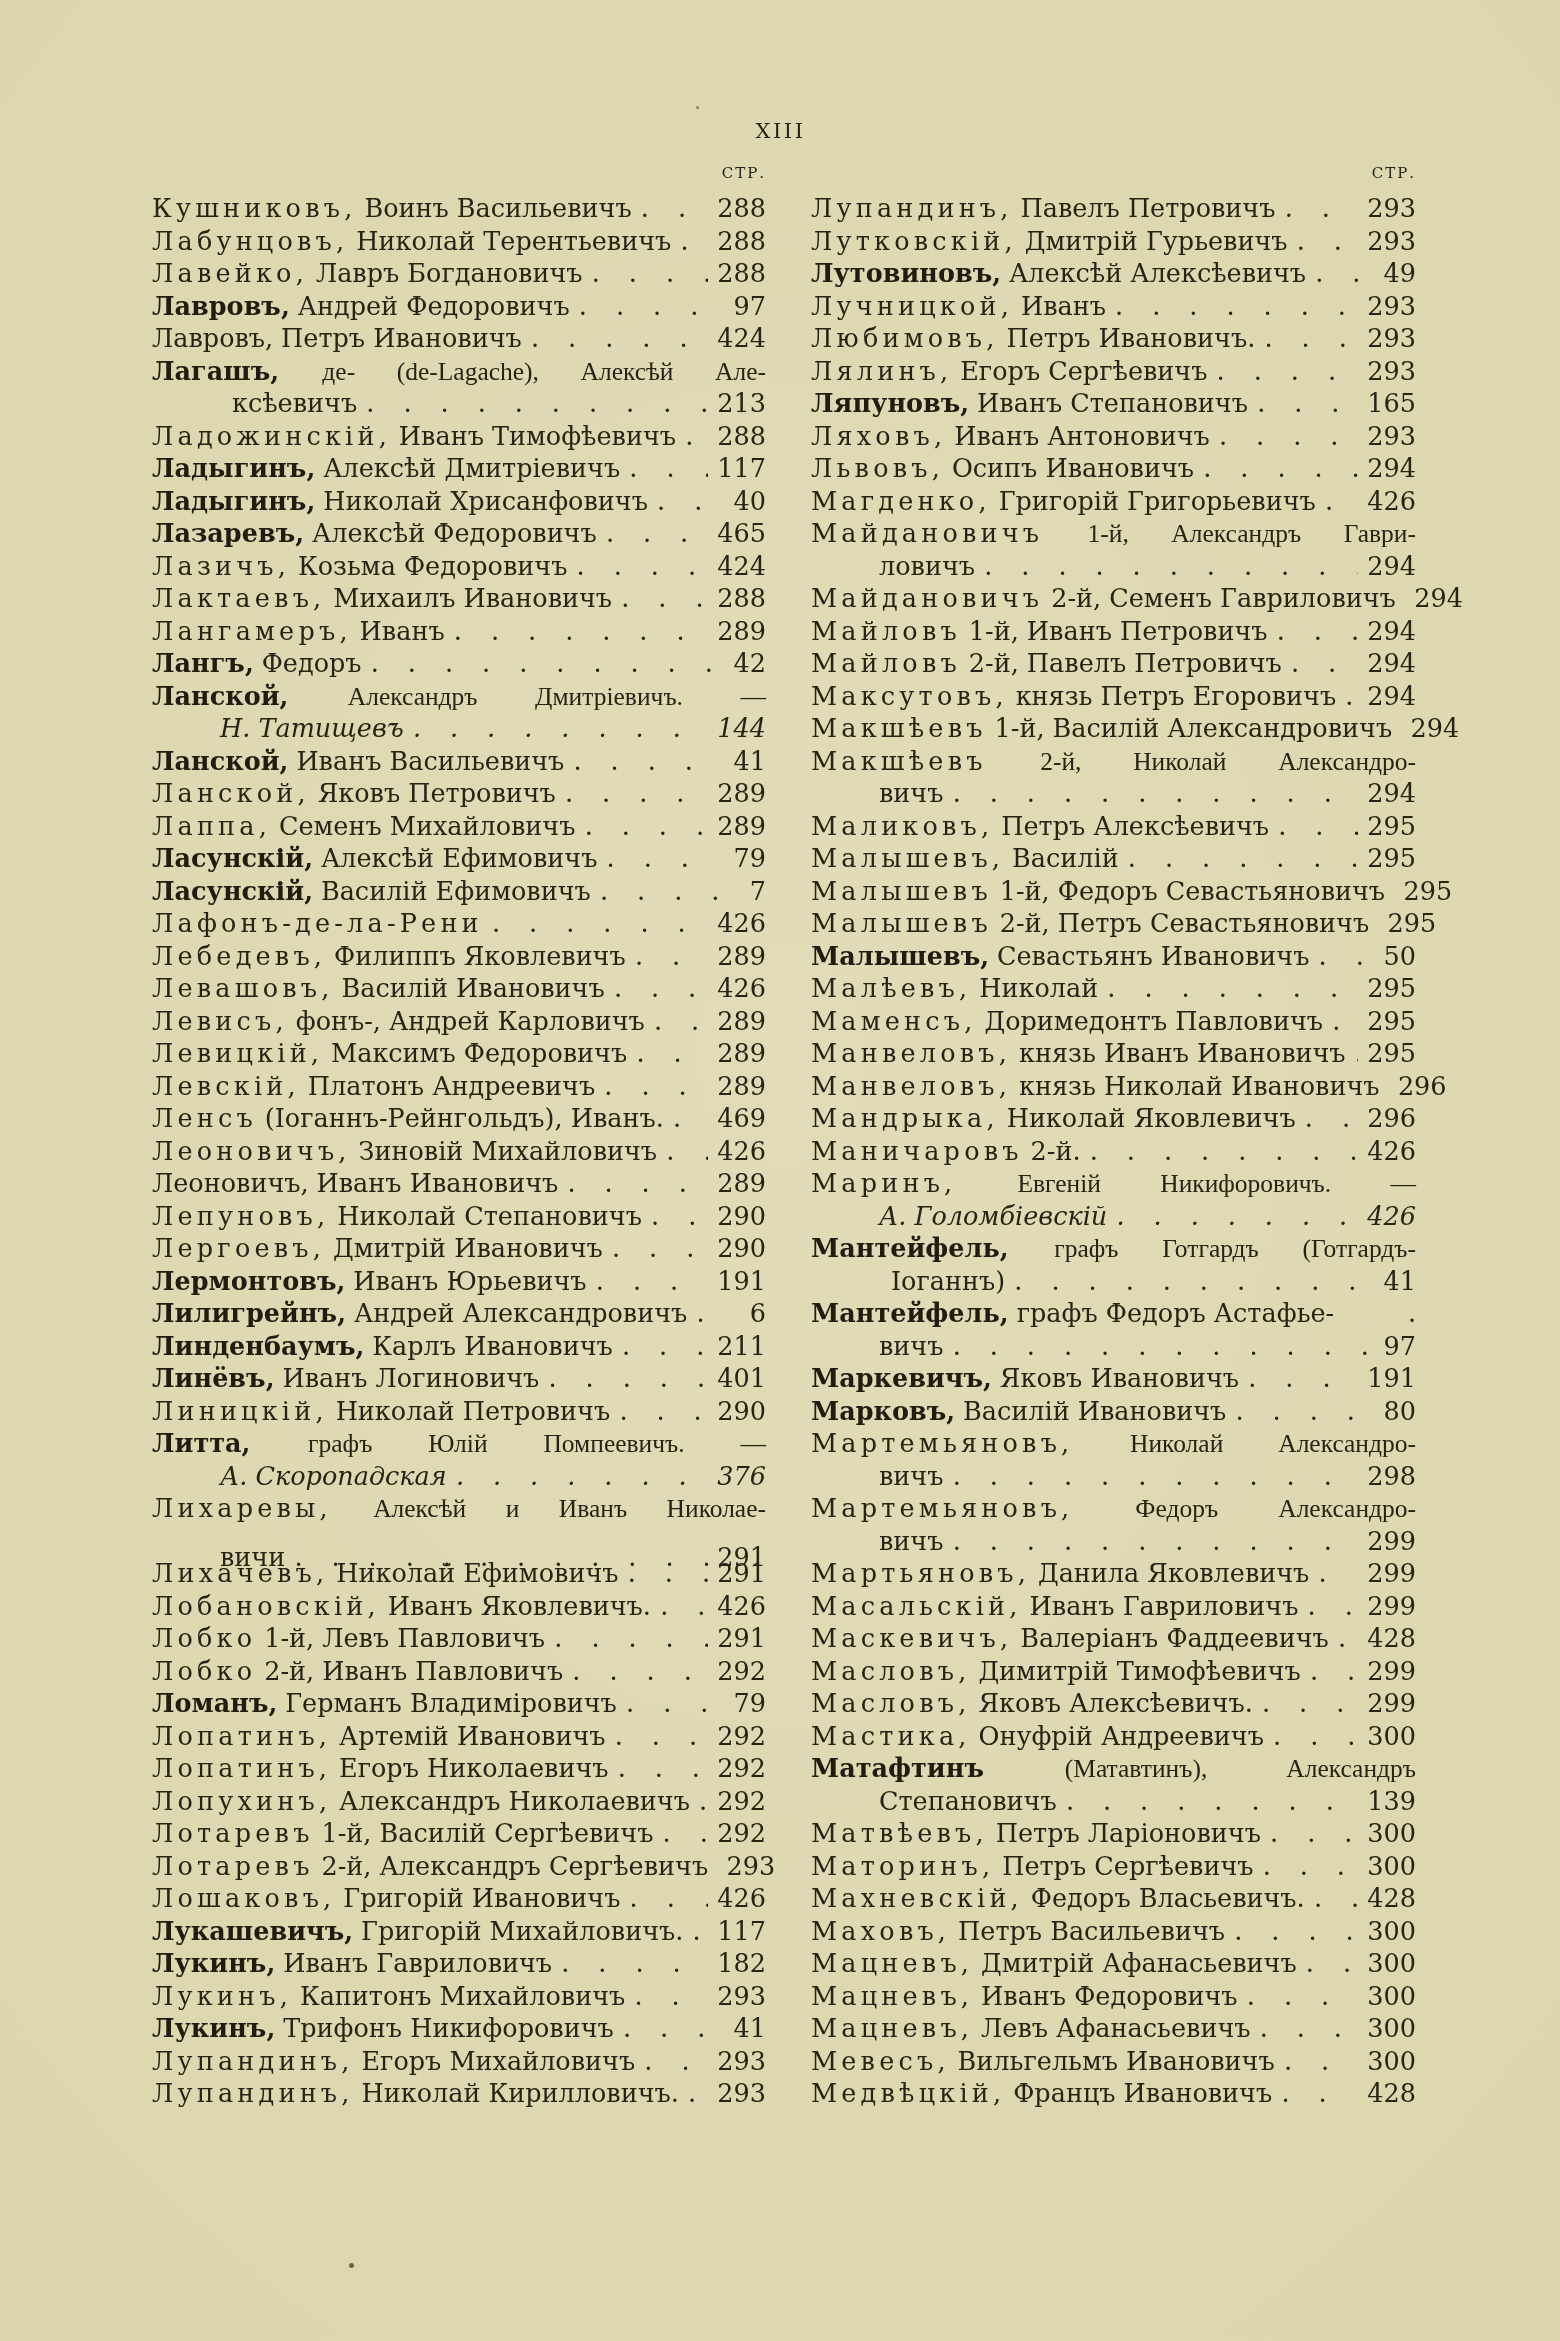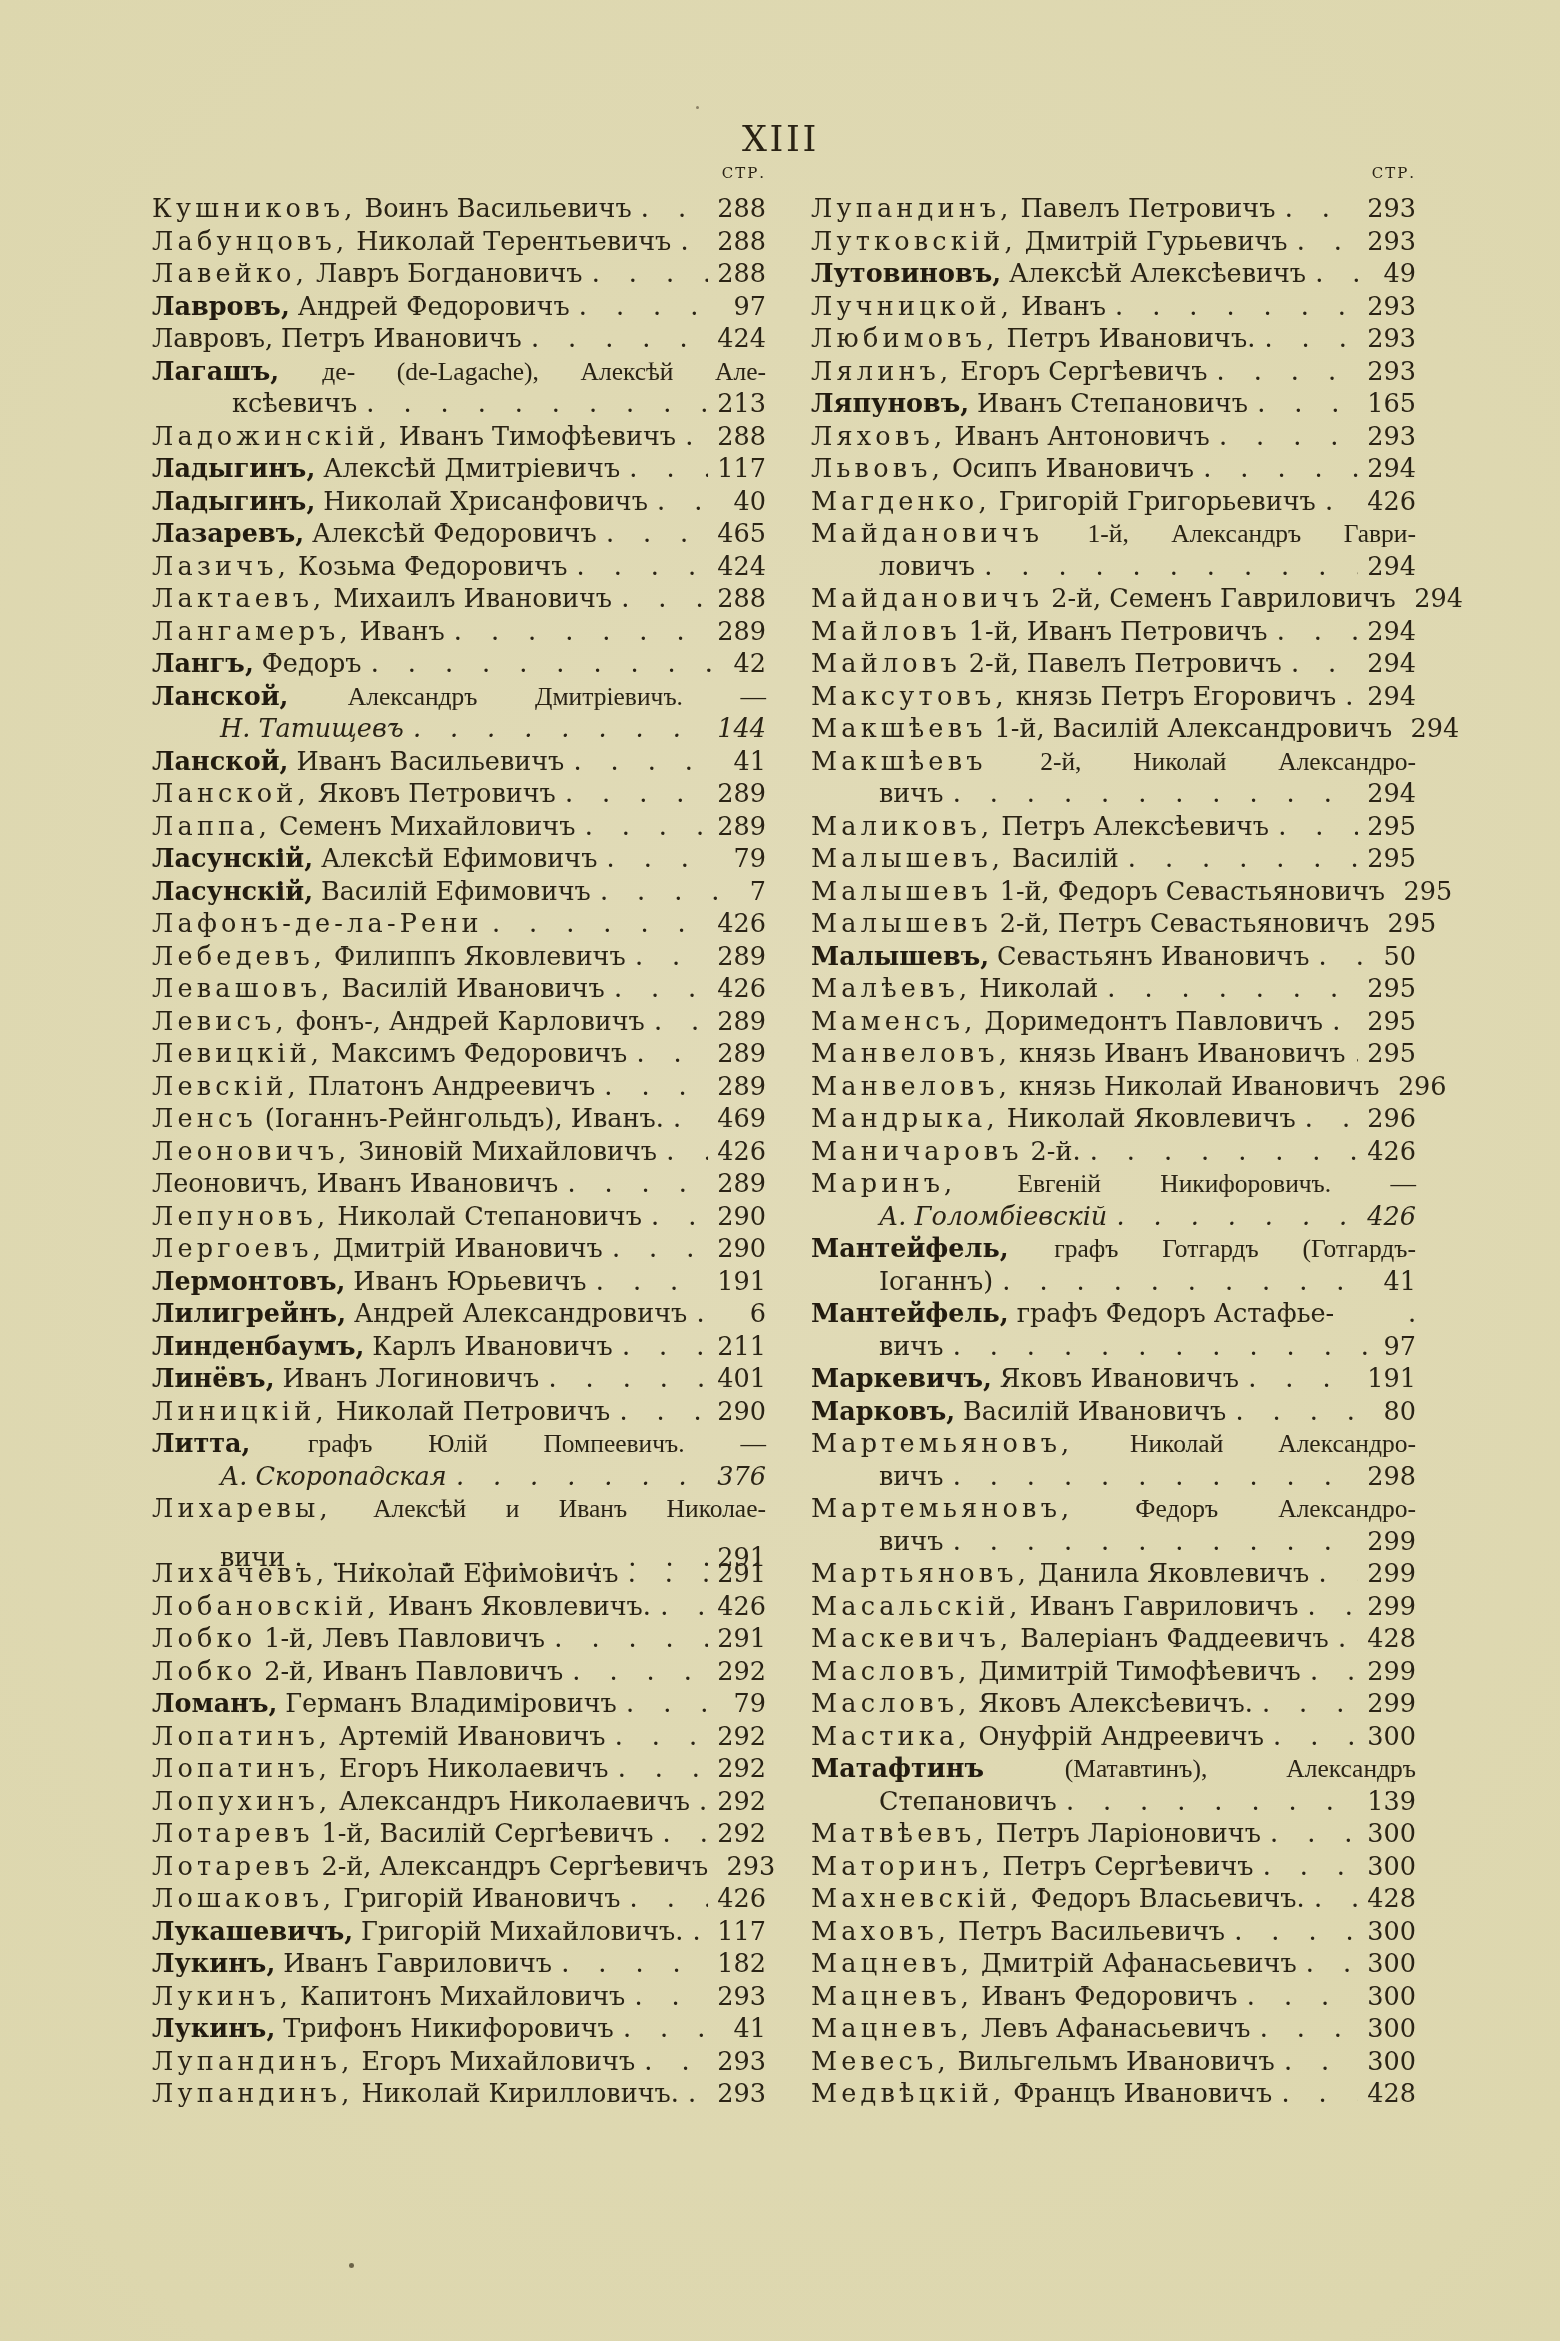--- a/index.html
+++ b/index.html
@@ -7,21 +7,21 @@
     width:1561px;height:2342px;position:relative;overflow:hidden;
     font-family:"DejaVu Serif","Liberation Serif",serif;
     color:#2a2315;
   }
   .sheet{
     position:absolute;inset:0;
     background:radial-gradient(130% 115% at 50% 45%, #e1dbb8 0%, #ddd7ae 55%, #d7d1a5 90%, #cdc795 100%);
   }
   .roman{
     position:absolute;top:119px;left:0;right:0;text-align:center;
-    font-size:35px;letter-spacing:2.6px;
+    font-size:21px;letter-spacing:2.6px;
   }
   .strp{
     position:absolute;top:164px;font-size:15px;letter-spacing:2px;text-align:right;
   }
   #strp-left{left:152px;width:614px;}
   #strp-right{left:811px;width:605px;}
   .col{position:absolute;top:192px;}
   #col-left{left:152px;width:614px;}
   #col-right{left:811px;width:605px;}
   .row{
@@ -557,21 +557,21 @@
       <span class="pg">426</span>
     </div>
     <div class="row jfy"><span class="head s">Маринъ,</span> <span class="tail">Евгеній Никифоровичъ. —</span></div>
     <div class="row ind ital">
       <span class="tail" style="margin-left: 0px;">А. Голомбіевскій</span>
       <span class="lead">........................................</span>
       <span class="pg">426</span>
     </div>
     <div class="row jfy"><span class="head b">Мантейфель,</span> <span class="tail">графъ Готгардъ (Готгардъ-</span></div>
     <div class="row ind">
-      <span class="tail" style="margin-left: 0px;">Іоганнъ)</span>
+      <span class="tail" style="margin-left: 12px;">Іоганнъ)</span>
       <span class="lead">........................................</span>
       <span class="pg">41</span>
     </div>
     <div class="row">
       <span class="head b">Мантейфель,</span> 
       <span class="tail">графъ Федоръ Астафье-</span>
       <span class="lead"></span>
       <span class="pg">.</span>
     </div>
     <div class="row ind">

